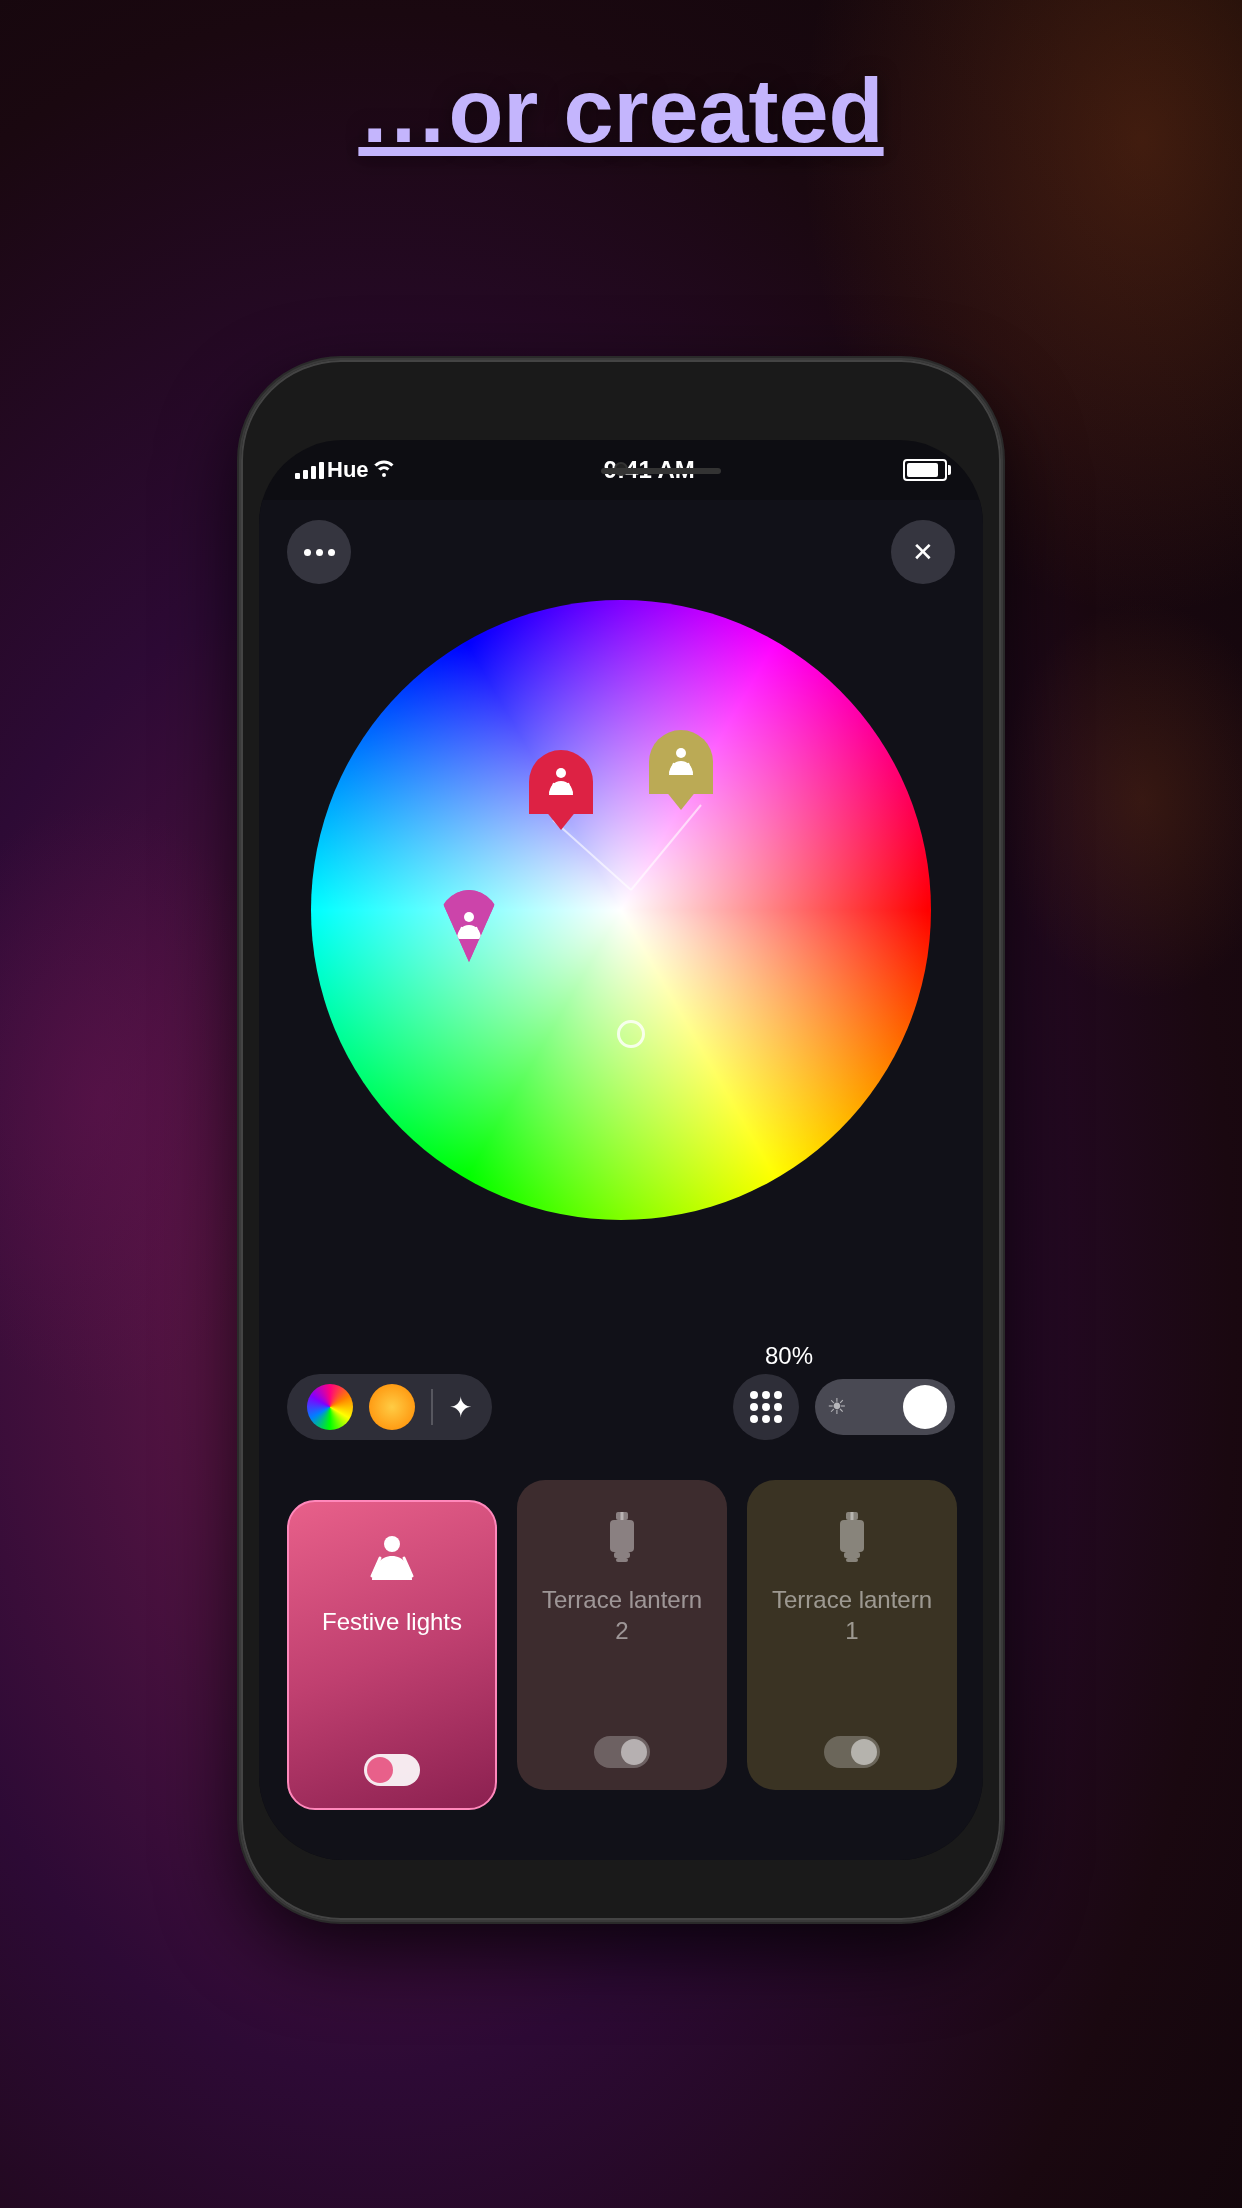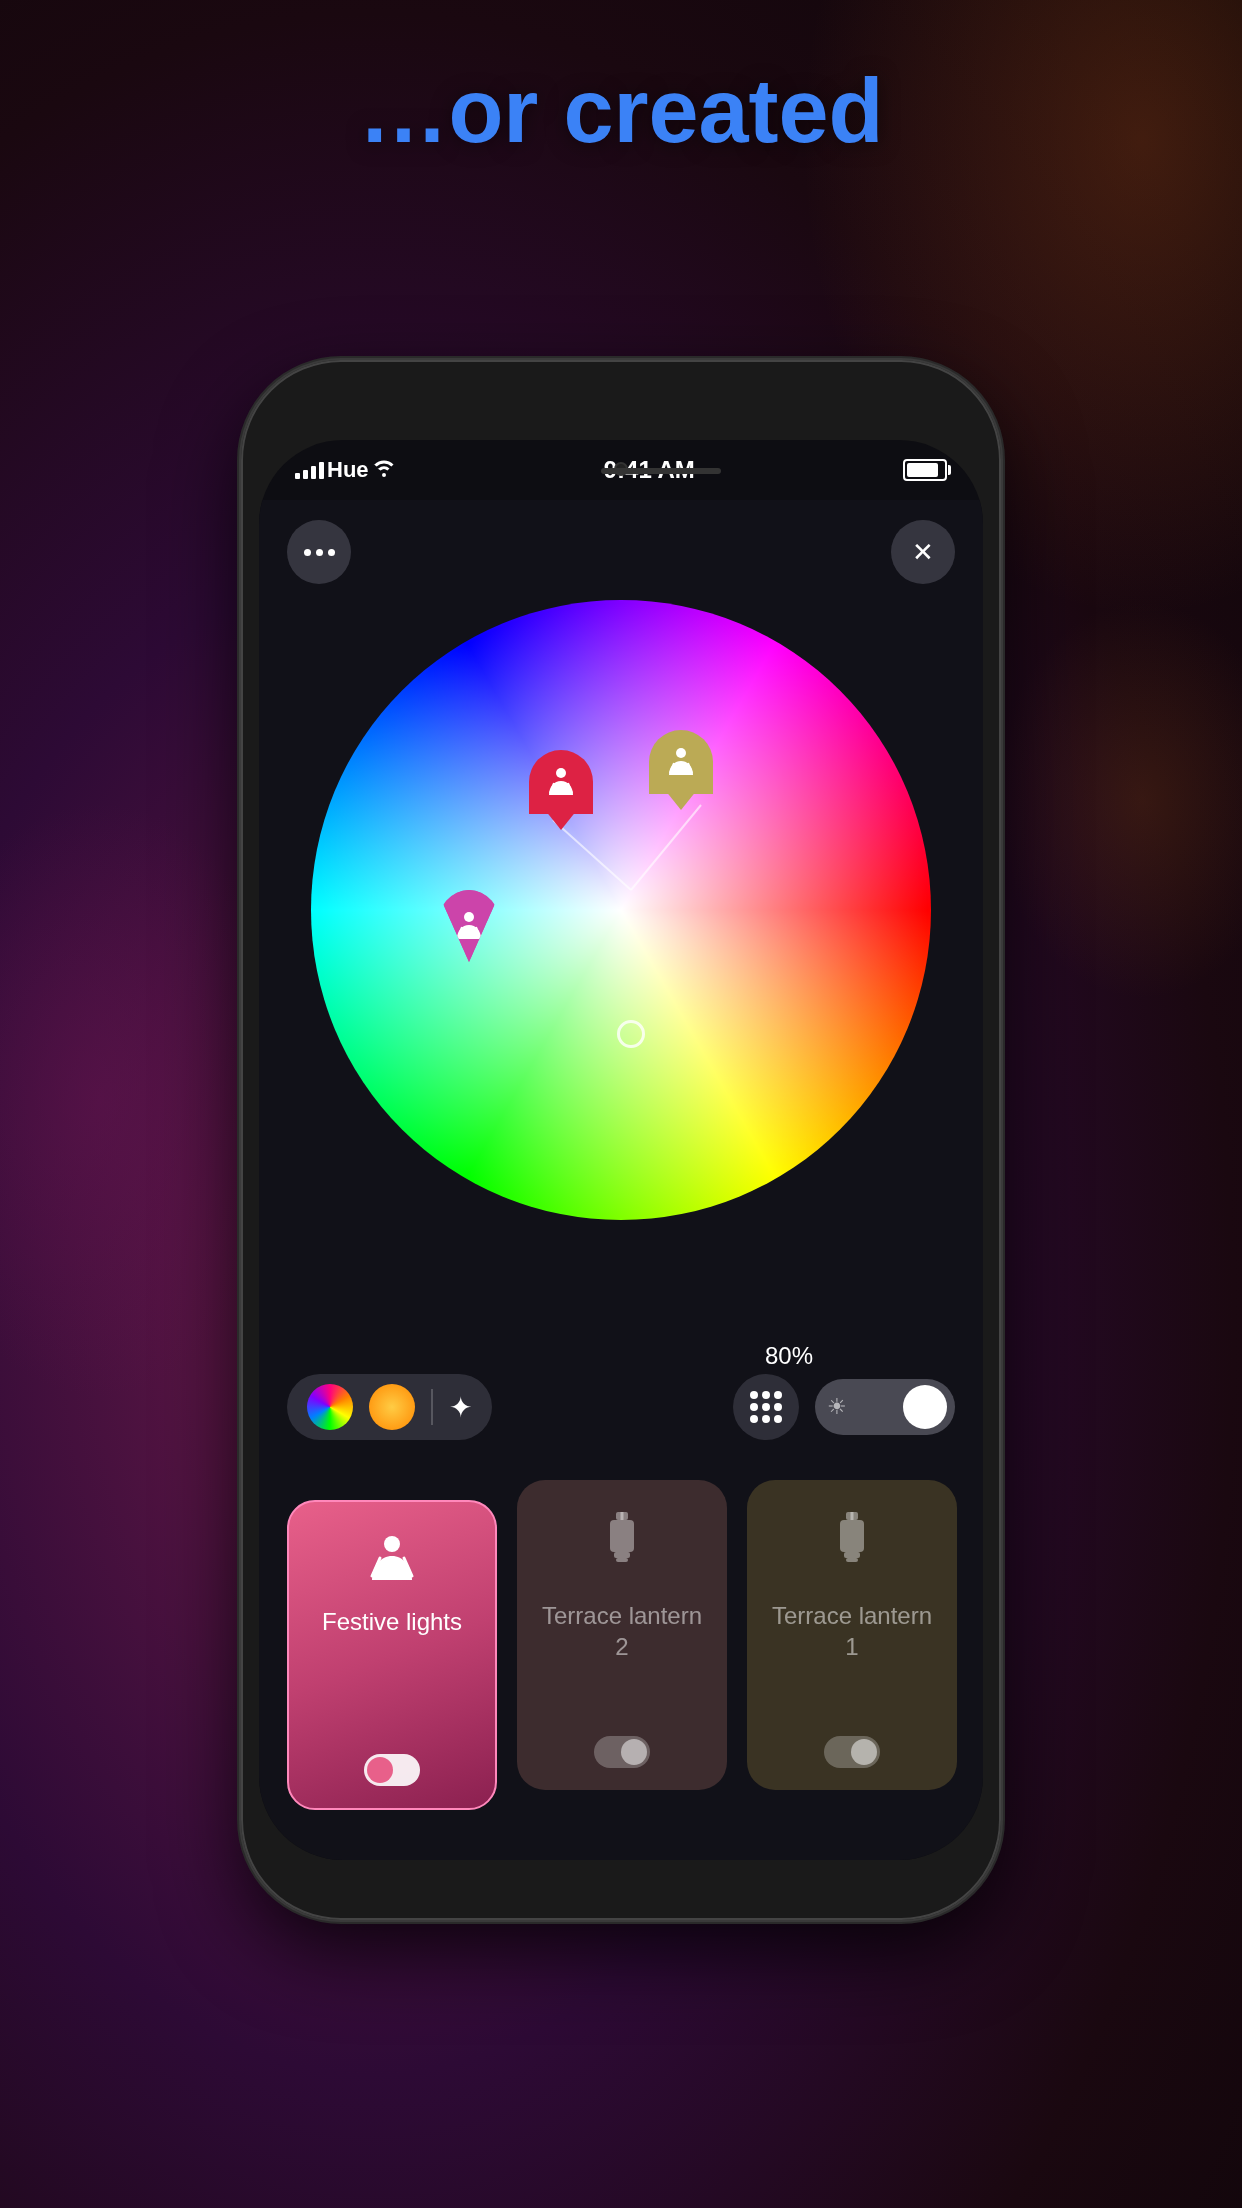--- a/index.html
+++ b/index.html
@@ -27,26 +27,27 @@
       height: 700px;
       background: radial-gradient(ellipse at 80% 20%, #c45a1a44 0%, transparent 60%);
     }
 
     
     .headline {
       position: absolute;
       top: 60px;
       left: 0; right: 0;
       text-align: center;
-      color: #3b82f6;
+      color: #c4b5fd;
       font-size: 90px;
       font-weight: 700;
       line-height: 1.15;
       z-index: 10;
       text-shadow: 0 2px 20px rgba(0,0,0,0.5);
+      text-decoration: underline;
     }
 
     
     .phone-frame {
       position: absolute;
       top: 360px;
       left: 50%;
       transform: translateX(-50%);
       width: 760px;
       height: 1560px;
@@ -434,21 +435,20 @@
     .card-label {
       color: white;
       font-size: 24px;
       font-weight: 500;
       text-align: center;
       line-height: 1.3;
     }
 
     .card-label.muted {
       color: rgba(255,255,255,0.5);
-      margin-top: 16px;
     }
 
     .card-toggle {
       position: absolute;
       bottom: 22px;
       width: 56px;
       height: 32px;
       border-radius: 16px;
     }
 

